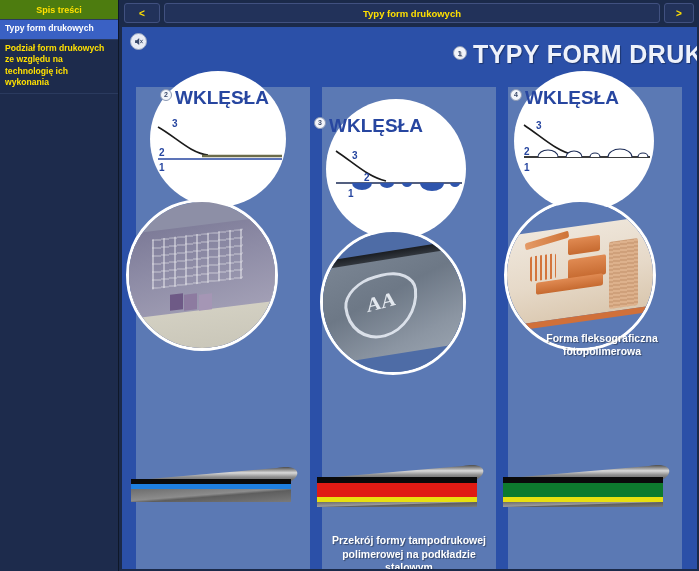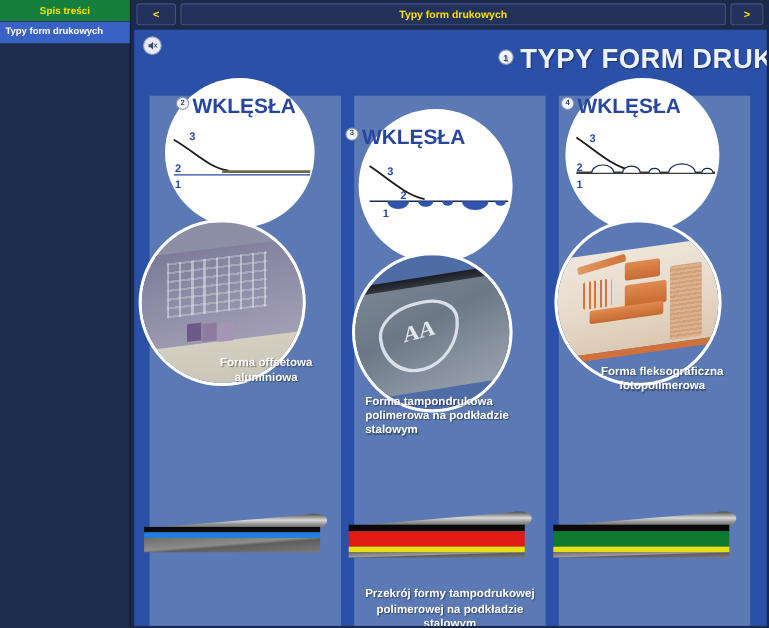--- a/index.html
+++ b/index.html
@@ -13,21 +13,21 @@
 
   
   #sidebar {
     position: absolute; left: 0; top: 0; width: 119px; height: 571px;
     background: #1d2b4c;
     border-right: 1px solid #0e1729;
   }
   #toc-header {
     height: 20px; line-height: 20px; text-align: center;
     color: #ffe000; font-size: 9px; font-weight: bold;
-    background: #15803d;
+    background: #4d7c0f;
     border-bottom: 1px solid #2a3a5e;
   }
   .toc-item {
     padding: 3px 5px 4px 5px;
     font-size: 8.6px; font-weight: bold; line-height: 11.5px;
     color: #ffe000;
     border-bottom: 1px solid #2a3a5e;
   }
   .toc-item.active { background: #3a61c4; color: #ffffff; }
 
@@ -224,20 +224,23 @@
 </style>
 </head>
 <body>
 
 <div id="app">
 
   <div id="sidebar">
     <div id="toc-header">Spis treści</div>
     <div class="toc-item active">
       <span>Typy form drukowych</span>
+    </div>
+    <div class="toc-item">
+      <span>Podział form drukowych ze względu na technologię ich wykonania</span>
     </div>
   </div>
 
   <div id="topbar">
     <div class="navbtn" id="btn-prev">&lt;</div>
     <div id="slide-title-bar">Typy form drukowych</div>
     <div class="navbtn" id="btn-next">&gt;</div>
   </div>
 
   <div id="slide">
@@ -331,22 +334,20 @@
         <div class="slab"></div>
         <div class="rel r6"></div>
         <div class="rel r1"></div>
         <div class="rel r2"></div>
         <div class="rel r3"></div>
         <div class="rel r4"></div>
         <div class="rel r5"></div>
       </div>
     </div>
 
-    <div class="photo-caption" id="cap-1">Forma offsetowa aluminiowa</div>
-    <div class="photo-caption" id="cap-2a">Forma tampondrukowa polimerowa na podkładzie stalowym</div>
     <div class="photo-caption" id="cap-3">Forma fleksograficzna fotopolimerowa</div>
 
     <svg class="xsec" id="xsec-1" viewBox="0 0 178 52">
       <defs>
         <linearGradient id="curl1" x1="0" y1="0" x2="0" y2="1">
           <stop offset="0%" stop-color="#4a4a4a"></stop>
             <stop offset="35%" stop-color="#d8d8d8"></stop>
           <stop offset="60%" stop-color="#8e8e8e"></stop>
             <stop offset="100%" stop-color="#4f4f4f"></stop>
         </linearGradient>

